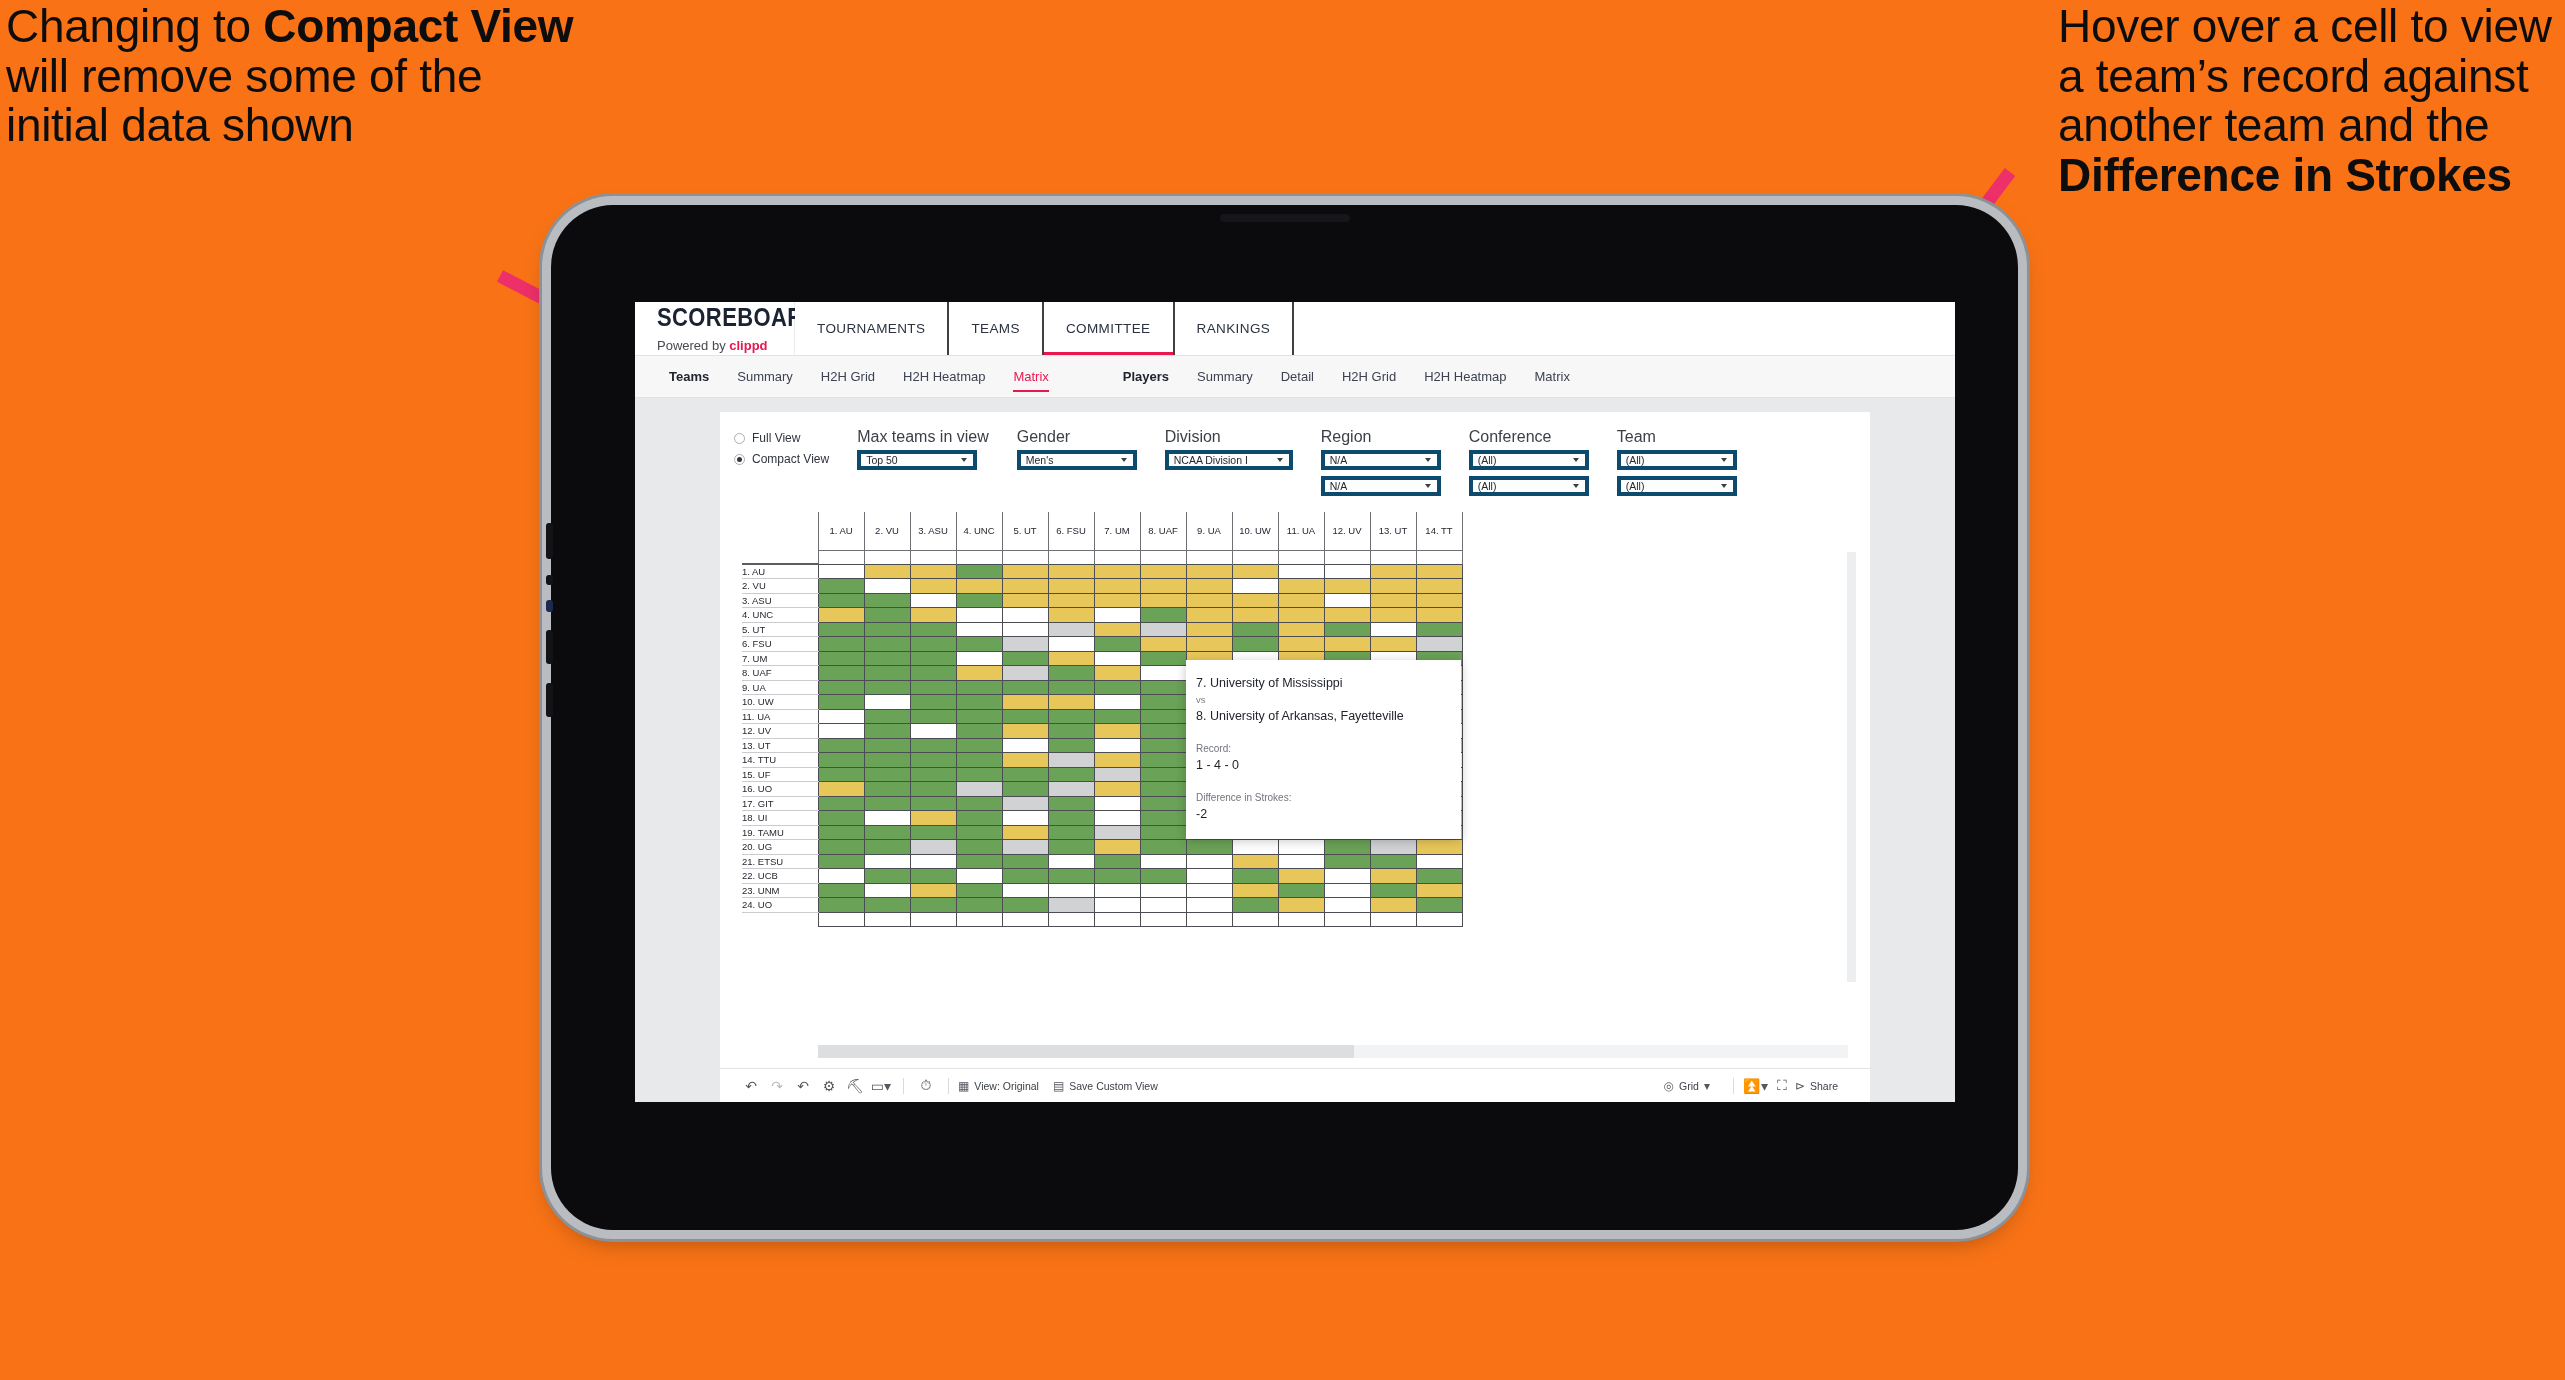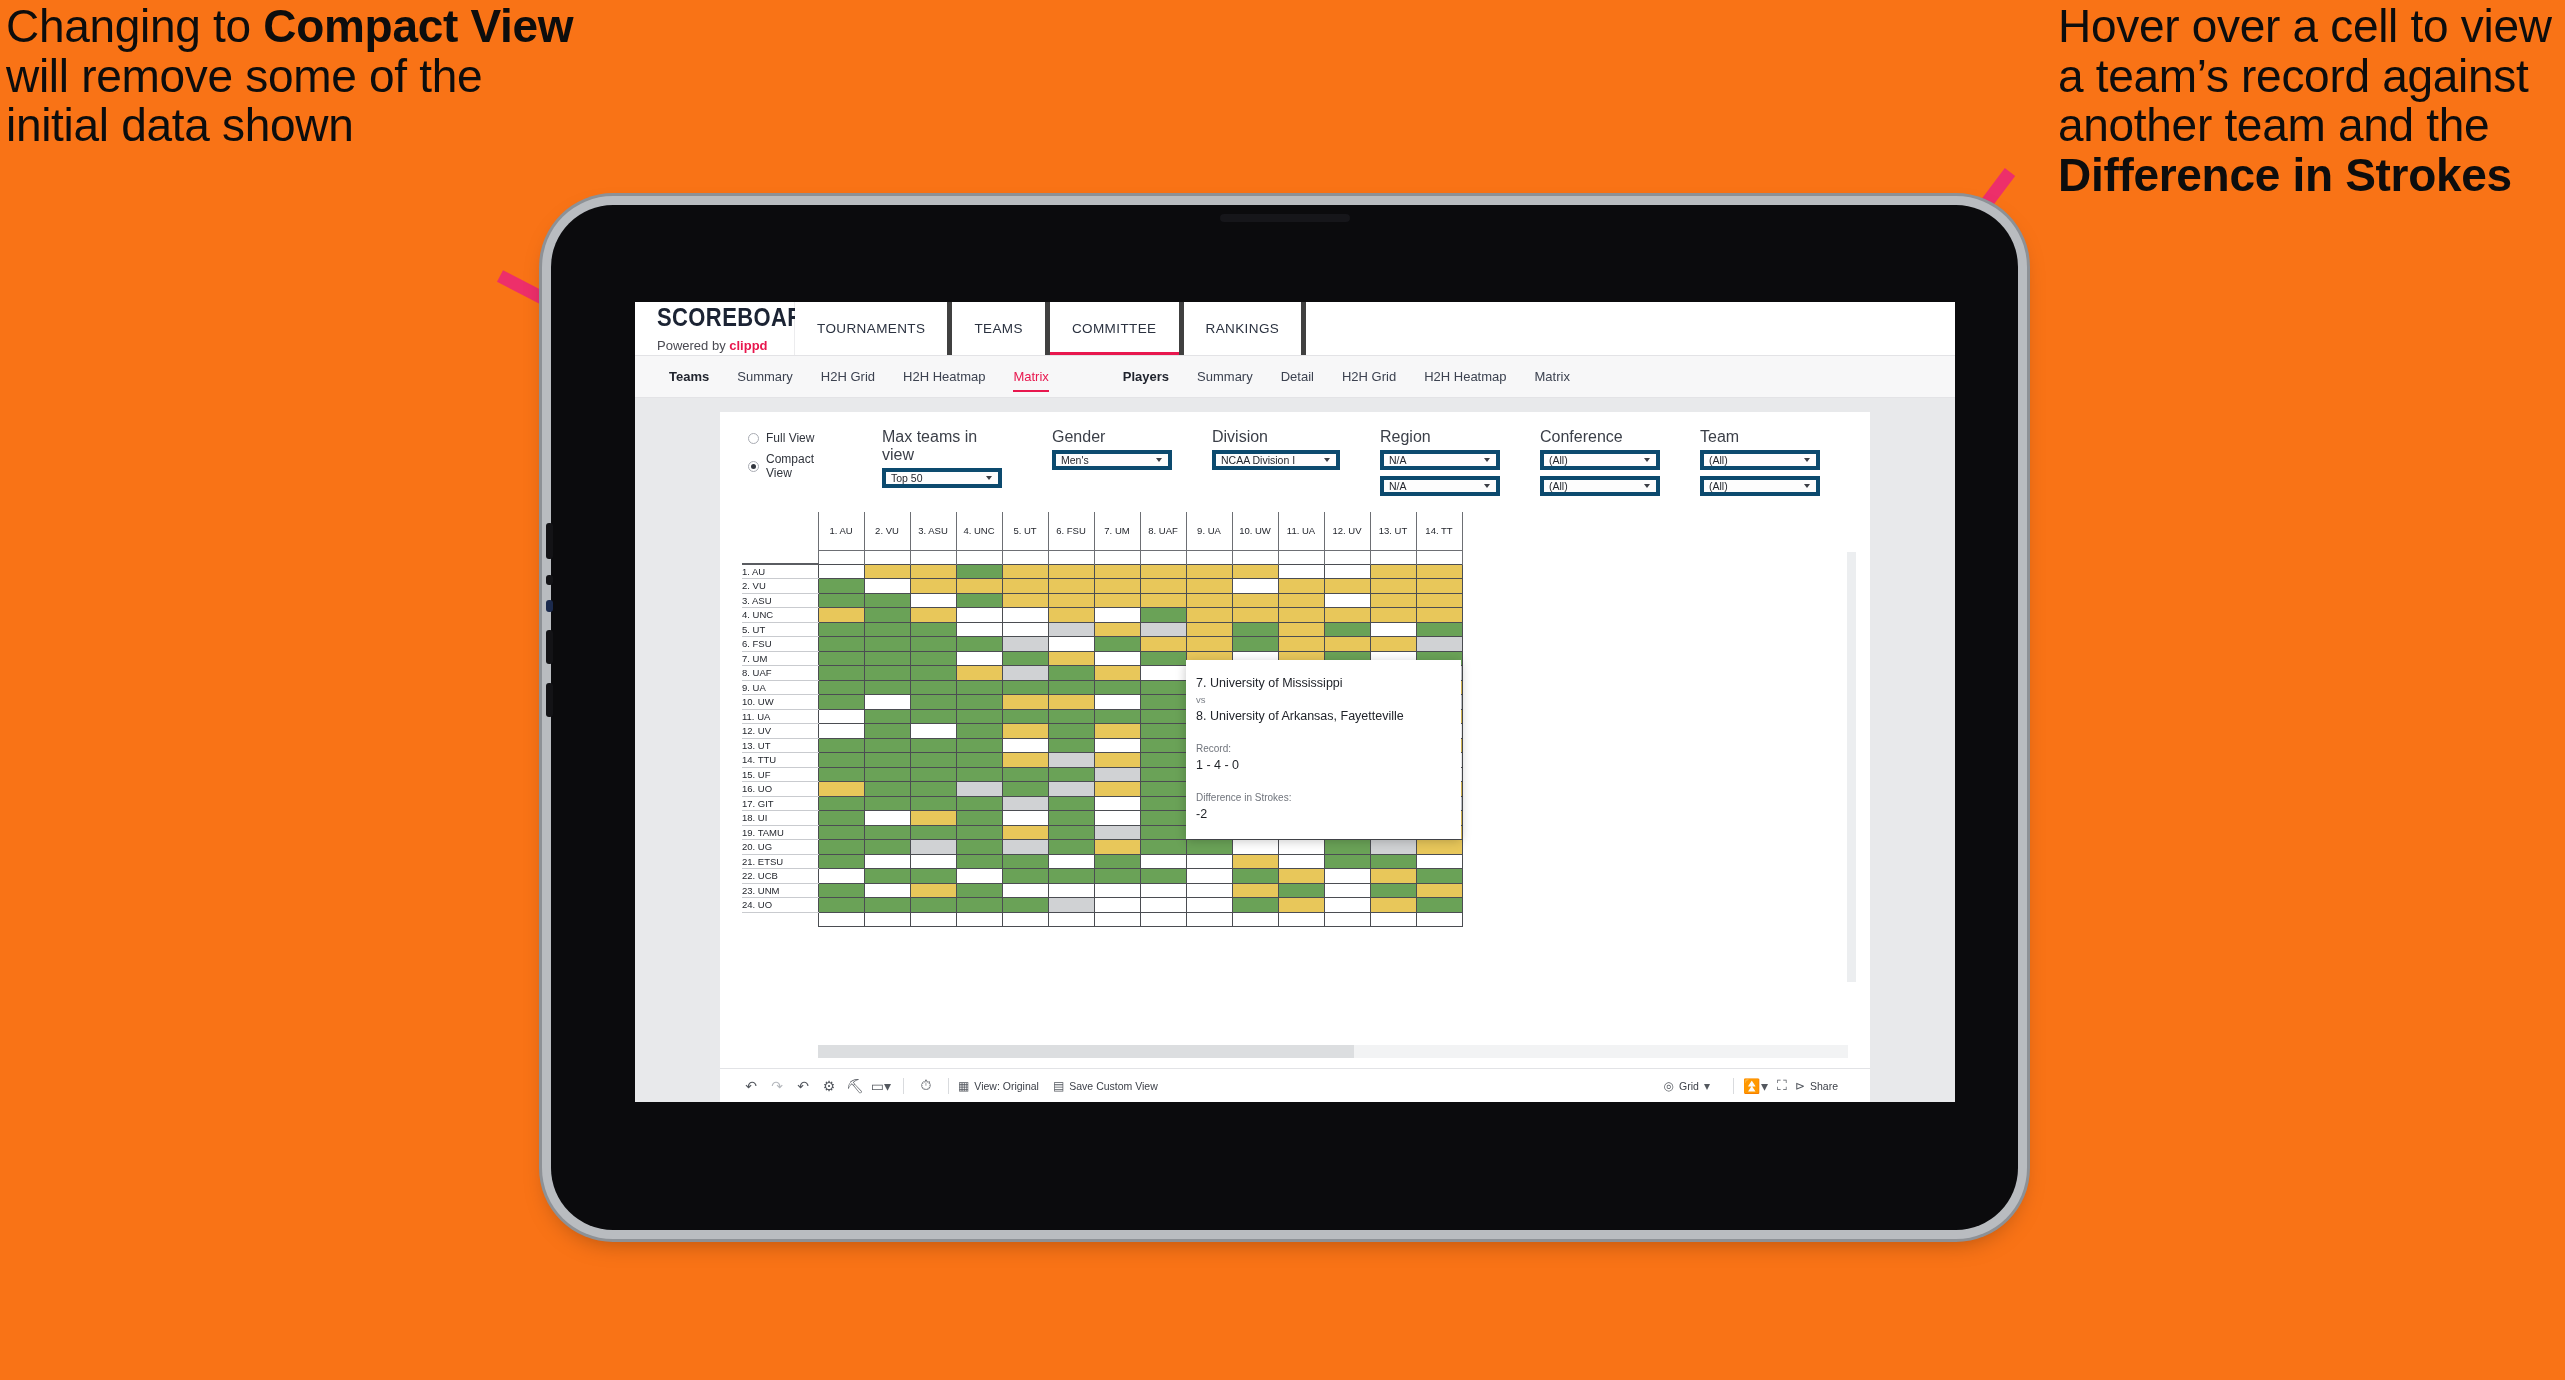--- a/index.html
+++ b/index.html
@@ -58,21 +58,21 @@
   .brand { width:160px; padding-left:22px; display:flex; flex-direction:column; justify-content:center; border-right:1px solid #ececee;}
   .brand-title {
     font-size:22px; font-weight:800; letter-spacing:0.4px; color:#1b2333;
     font-family:"Liberation Sans", sans-serif; transform:scaleY(1.18); transform-origin:left center;
   }
   .brand-sub { font-size:13px; color:#4a4a52; margin-top:7px; }
   .brand-sub .pink { color:#e8174e; font-weight:700; }
   .navtabs { display:flex; align-items:stretch; }
   .navtab {
     display:flex; align-items:center; padding:0 22px;
-    font-size:13.5px; letter-spacing:.4px; color:#2b3240; border-right:5px solid #404040;
+    font-size:13.5px; letter-spacing:.4px; color:#2b3240; border-right:2px solid #404040;
     position:relative; background:#fff;
   }
   .navtab.active::after{
     content:""; position:absolute; left:0; right:0; bottom:0; height:3px; background:#e8174e;
   }
 
   
   .subnav { height:42px; background:#f7f7f8; display:flex; align-items:center; padding-left:20px; gap:0; border-bottom:1px solid #e3e3e6;}
   .subgroup { display:flex; align-items:center; }
   .subgroup.g2 { margin-left:46px; }
@@ -86,21 +86,21 @@
   }
 
   
   .workspace { background:#e8e9eb; height:calc(100% - 96px); padding:14px 0 0 0; }
   .card {
     background:#fff; margin:0 auto; width:1150px; height:690px;
     display:flex; flex-direction:column;
   }
 
   
-  .filters { display:flex; padding:16px 22px 10px 28px; gap:12px; }
+  .filters { display:flex; padding:16px 22px 10px 14px; gap:0; }
   .fgroup { margin-right:28px; }
   .flabel { font-size:16px; color:#3b3f48; margin-bottom:4px; }
   .fselect {
     width:120px; height:20px; border:4px solid #0c4a6e; background:#fdfdfd;
     font-size:10.5px; color:#24272e; display:flex; align-items:center;
     padding-left:5px; position:relative; margin-bottom:6px;
   }
   .fselect .cv { overflow:hidden; white-space:nowrap; }
   .fselect::after{
     content:""; position:absolute; right:6px; top:50%; margin-top:-2px;

